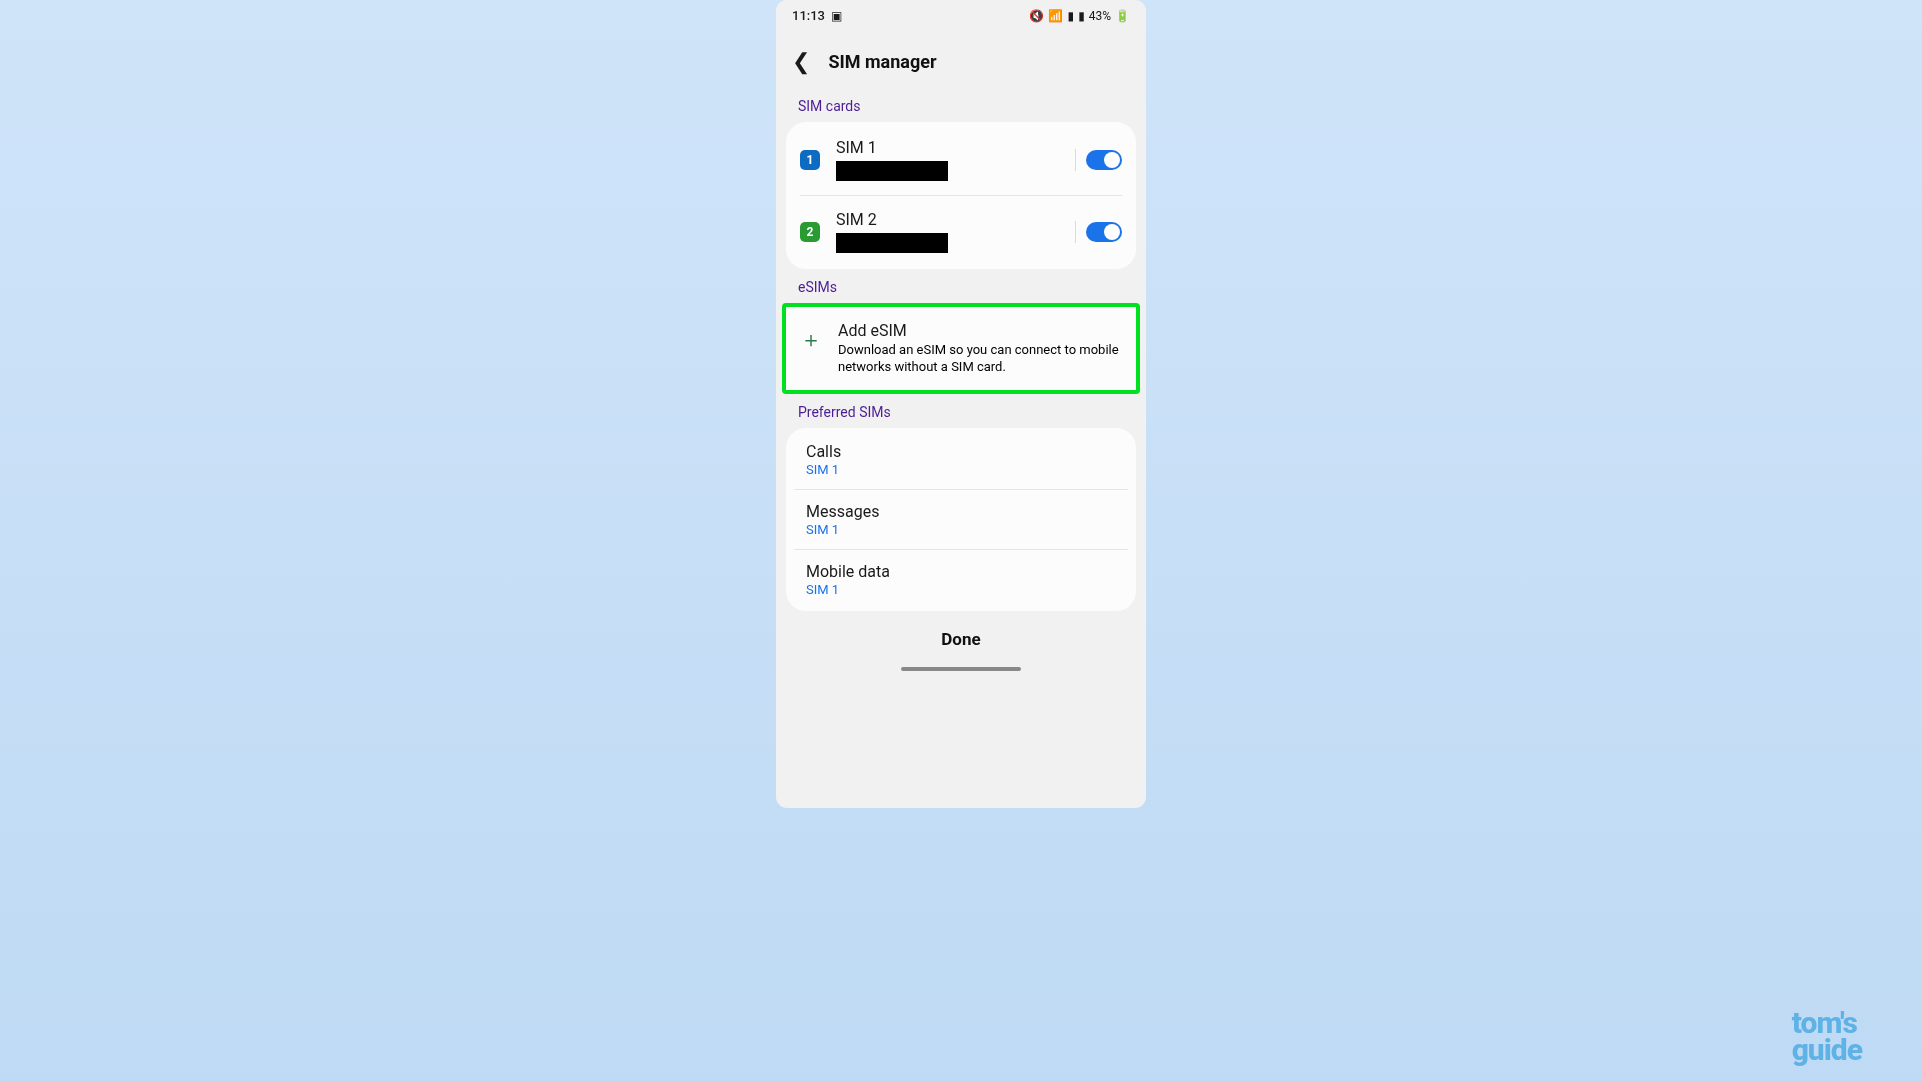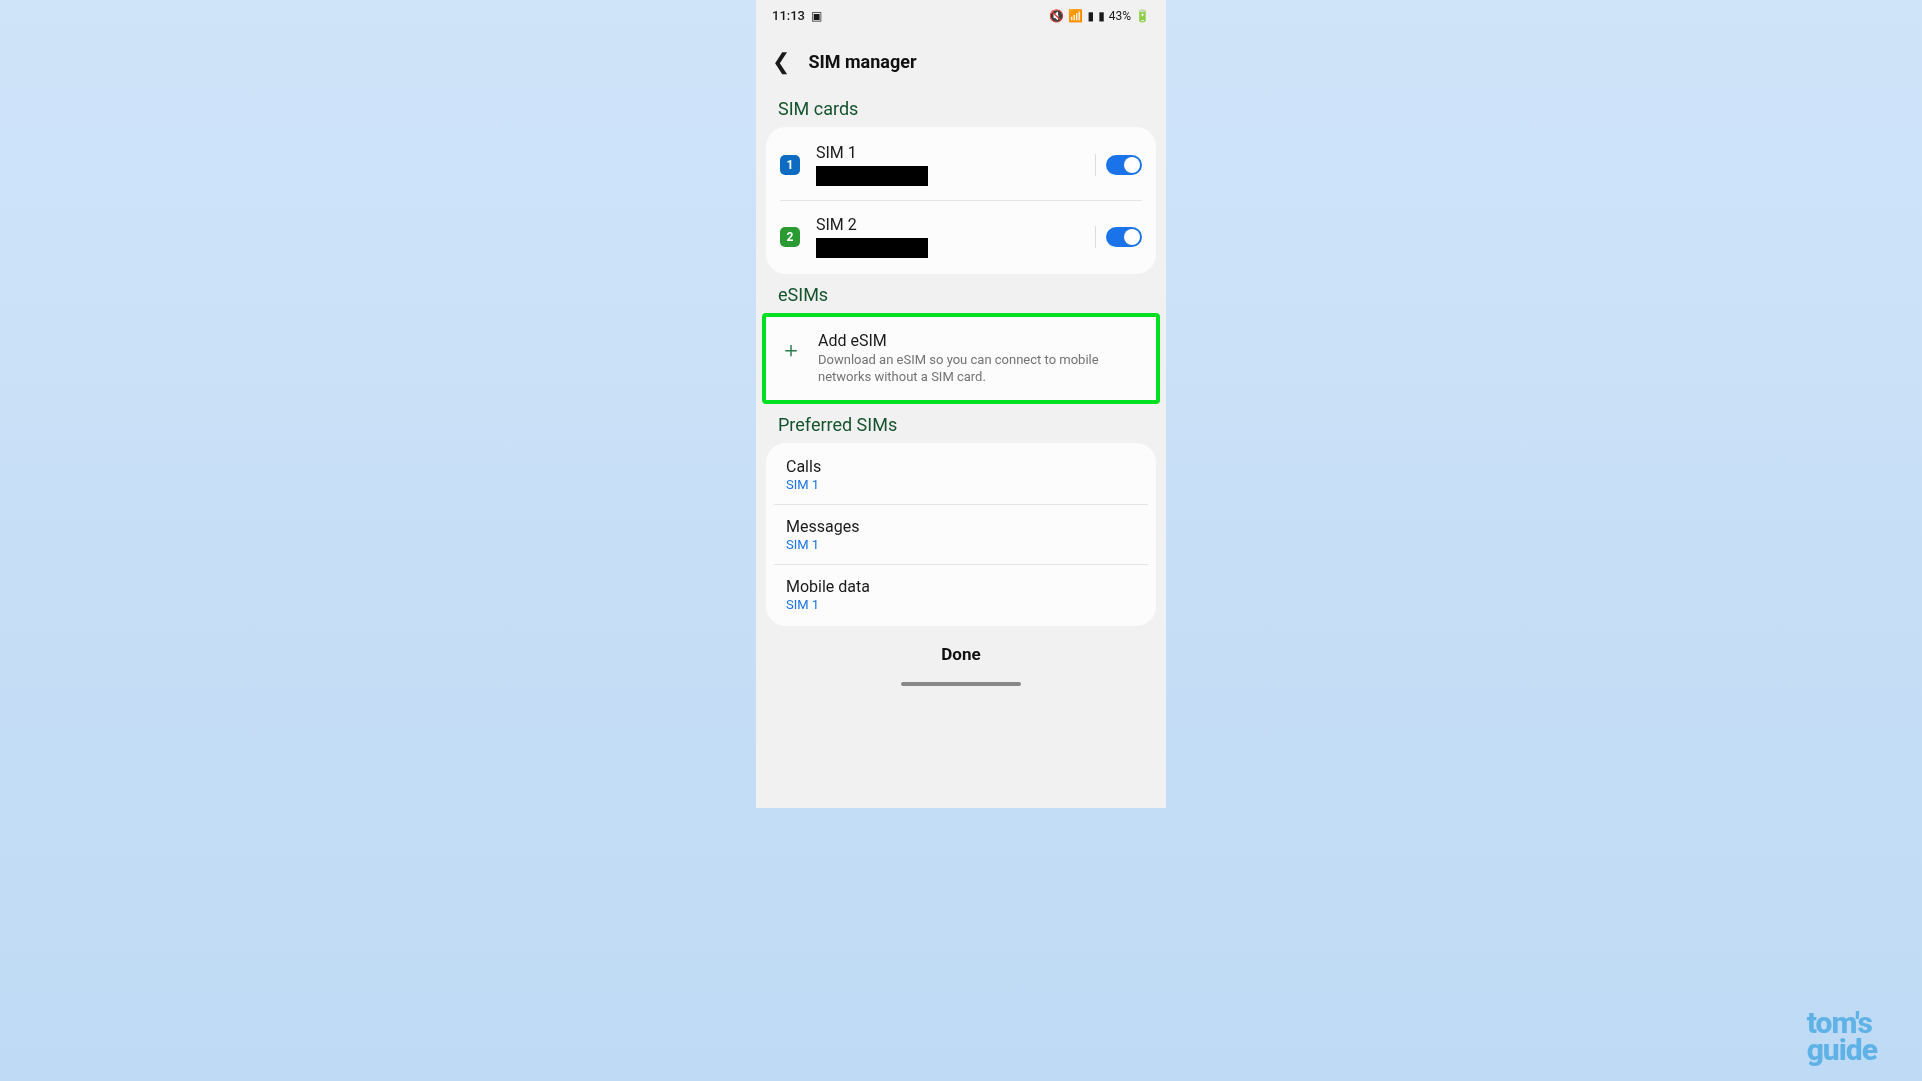--- a/index.html
+++ b/index.html
@@ -1,54 +1,54 @@
 <!DOCTYPE html>
 <html><head>
 <meta charset="utf-8">
 <style>
 * { margin: 0; padding: 0; box-sizing: border-box; font-family: -apple-system, BlinkMacSystemFont, 'Segoe UI', Roboto, sans-serif; }
 body { width: 1922px; height: 1081px; background: linear-gradient(180deg, #cfe4f9 0%, #bfdaf4 100%); position: relative; overflow: hidden; }
-.phone { position: absolute; left: 50%; top: 0; transform: translateX(-50%); width: 410px; height: 808px; background: #f1f1f1; border-radius: 0; overflow: hidden; }
+.phone { position: absolute; left: 50%; top: 0; transform: translateX(-50%); width: 370px; height: 808px; background: #f1f1f1; border-radius: 11px; overflow: hidden; }
 .status-bar { display: flex; justify-content: space-between; align-items: center; padding: 8px 16px; font-size: 13px; color: #1a1a1a; }
 .status-left { display: flex; align-items: center; gap: 6px; font-weight: 500; }
 .status-right { display: flex; align-items: center; gap: 4px; font-size: 12px; }
 .header { display: flex; align-items: center; padding: 18px 16px 14px; gap: 18px; }
 .back-icon { font-size: 22px; color: #1a1a1a; font-weight: 300; }
 .header-title { font-size: 18px; font-weight: 700; color: #111; }
-.section-label { font-size: 18px; color: #14532d; padding: 10px 22px 8px; }
+.section-label { font-size: 14px; color: #4c1d95; padding: 10px 22px 8px; }
 .card { background: #fcfcfc; margin: 0 10px; border-radius: 20px; padding: 2px 0; }
 .sim-row { display: flex; align-items: center; padding: 14px 14px; gap: 16px; }
 .sim-row + .sim-row { border-top: 1px solid #e5e5e5; margin-left: 14px; margin-right: 14px; padding-left: 0; padding-right: 0; }
 .sim-badge { width: 20px; height: 20px; border-radius: 5px; color: #fff; font-size: 12px; font-weight: 700; display: flex; align-items: center; justify-content: center; }
 .badge-blue { background: #0d6cc1; }
 .badge-green { background: #2a9b33; }
 .sim-info { flex: 1; }
 .sim-name { font-size: 16px; color: #1a1a1a; margin-bottom: 4px; }
 .redact { width: 112px; height: 20px; background: #000; }
 .toggle-wrap { display: flex; align-items: center; gap: 10px; }
 .vsep { width: 1px; height: 22px; background: #dcdcdc; }
 .toggle { width: 36px; height: 20px; border-radius: 20px; position: relative; }
 .toggle-on { background: #1a73e8; }
 .toggle-on::after { content: ""; position: absolute; right: 2px; top: 2px; width: 16px; height: 16px; background: #fff; border-radius: 50%; }
 .toggle-off { background: #c8c8c8; }
 .toggle-off::after { content: ""; position: absolute; left: 2px; top: 2px; width: 16px; height: 16px; background: #fff; border-radius: 50%; border: 1px solid #999; box-sizing: border-box; }
 .esim-card { background: #fcfcfc; margin: 0 6px; padding: 14px 14px; border: 4px solid #00e020; border-radius: 4px; display: flex; align-items: flex-start; gap: 16px; }
 .plus-icon { font-size: 22px; color: #2a7a4a; font-weight: 300; margin-top: 4px; }
 .esim-text { flex: 1; }
 .esim-title { font-size: 16px; color: #1a1a1a; margin-bottom: 2px; }
-.esim-desc { font-size: 13px; color: #737373; line-height: 1.3; }
+.esim-desc { font-size: 13px; color: #000000; line-height: 1.3; }
 .pref-row { padding: 12px 12px; }
 .pref-row + .pref-row { border-top: 1px solid #e5e5e5; }
 .pref-label { font-size: 16px; color: #1a1a1a; margin-bottom: 1px; }
 .pref-value { font-size: 13px; color: #1a73e8; }
 .data-switch-card { background: #fcfcfc; margin: 16px 10px 0; border-radius: 20px; padding: 16px 14px; display: flex; align-items: center; justify-content: space-between; }
 .data-switch-label { font-size: 16px; color: #1a1a1a; }
 .done-btn { text-align: center; padding: 18px 0; font-size: 17px; font-weight: 700; color: #111; }
 .gesture-bar { width: 120px; height: 4px; background: #888; border-radius: 4px; margin: 0 auto; }
-.watermark { position: absolute; right: 45px; bottom: 18px; color: #5fb2e6; font-weight: 800; font-size: 30px; line-height: 0.9; letter-spacing: -1px; }
+.watermark { position: absolute; right: 60px; bottom: 18px; color: #5fb2e6; font-weight: 800; font-size: 30px; line-height: 0.9; letter-spacing: -1px; }
 .watermark .g { font-size: 30px; }
 .icon-sm { font-size: 12px; }
 </style>
 </head>
 <body>
 
 <div class="phone">
   <div class="status-bar">
     <div class="status-left">
       <span>11:13</span>

